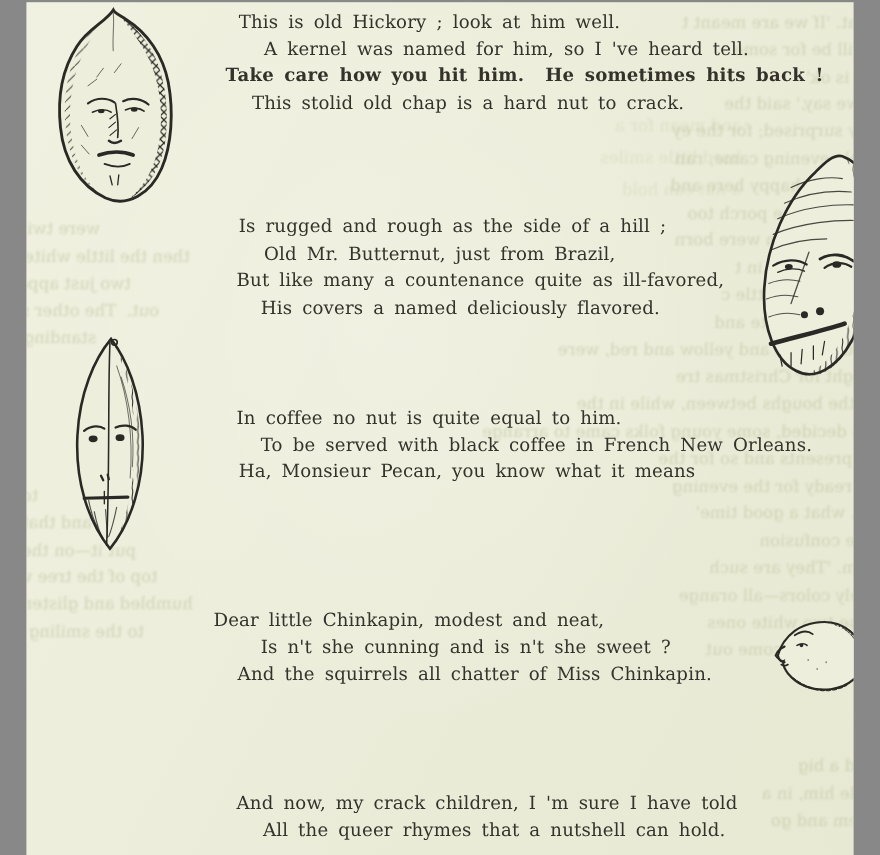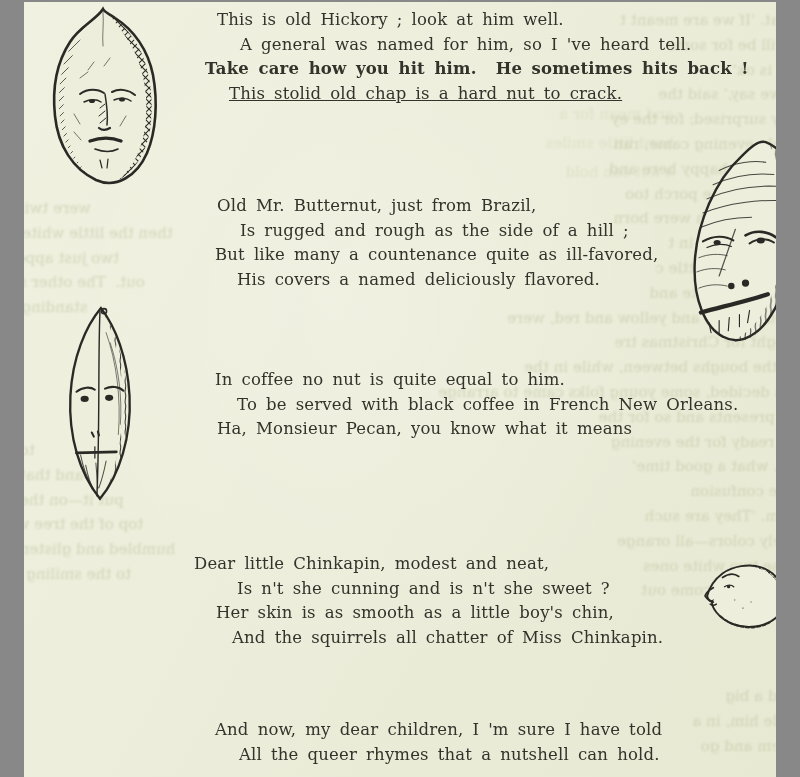--- a/index.html
+++ b/index.html
@@ -20,21 +20,21 @@
     white-space:pre;
     font-size:16.5px;
     line-height:24.6px;
     word-spacing:0.22em;
     letter-spacing:0.01em;
   }
   #stanza-1{left:181px;top:6px;}
   #stanza-1 .line:nth-child(1){margin-left:12px;}
   #stanza-1 .line:nth-child(2){margin-left:35px;}
   #stanza-1 .line:nth-child(3){margin-left:0;font-weight:bold;}
-  #stanza-1 .line:nth-child(4){margin-left:24px;text-decoration:underline;}
+  #stanza-1 .line:nth-child(4){margin-left:24px;}
 
   #stanza-2{left:191px;top:192px;}
   #stanza-2 .line:nth-child(1){margin-left:2px;}
   #stanza-2 .line:nth-child(2){margin-left:25px;}
   #stanza-2 .line:nth-child(3){margin-left:0;}
   #stanza-2 .line:nth-child(4){margin-left:22px;}
 
   #stanza-3{left:185px;top:366px;}
   #stanza-3 .line:nth-child(1){margin-left:6px;}
   #stanza-3 .line:nth-child(2){margin-left:28px;}
@@ -221,43 +221,42 @@
       <circle cx="28" cy="27" r="1.6" fill="#2b2925" stroke="none"></circle>
       <path d="M20,56 C34,68 54,70 68,62" stroke-width="2" stroke-dasharray="3,2.5" opacity="0.9"></path>
       <circle cx="34" cy="40" r="0.8" fill="#2b2925" stroke="none" opacity="0.5"></circle>
       <circle cx="42" cy="48" r="0.8" fill="#2b2925" stroke="none" opacity="0.5"></circle>
       <circle cx="50" cy="42" r="0.8" fill="#2b2925" stroke="none" opacity="0.5"></circle>
     </g>
   </svg>
 
   <div class="stanza" id="stanza-1">
     <div class="line">This is old Hickory ; look at him well.</div>
-    <div class="line">A general was named for him, so I 've heard tell.</div>
+    <div class="line">A kernel was named for him, so I 've heard tell.</div>
     <div class="line">Take care how you hit him.  He sometimes hits back !</div>
     <div class="line">This stolid old chap is a hard nut to crack.</div>
   </div>
 
   <div class="stanza" id="stanza-2">
+    <div class="line">Is rugged and rough as the side of a hill ;</div>
     <div class="line">Old Mr. Butternut, just from Brazil,</div>
-    <div class="line">Is rugged and rough as the side of a hill ;</div>
     <div class="line">But like many a countenance quite as ill-favored,</div>
     <div class="line">His covers a named deliciously flavored.</div>
   </div>
 
   <div class="stanza" id="stanza-3">
     <div class="line">In coffee no nut is quite equal to him.</div>
     <div class="line">To be served with black coffee in French New Orleans.</div>
     <div class="line">Ha, Monsieur Pecan, you know what it means</div>
   </div>
 
   <div class="stanza" id="stanza-4">
     <div class="line">Dear little Chinkapin, modest and neat,</div>
     <div class="line">Is n't she cunning and is n't she sweet ?</div>
-    <div class="line">Her skin is as smooth as a little boy's chin,</div>
     <div class="line">And the squirrels all chatter of Miss Chinkapin.</div>
   </div>
 
   <div class="stanza" id="stanza-5">
-    <div class="line">And now, my dear children, I 'm sure I have told</div>
+    <div class="line">And now, my crack children, I 'm sure I have told</div>
     <div class="line">All the queer rhymes that a nutshell can hold.</div>
   </div>
 
 </div>
 
 </body></html>

